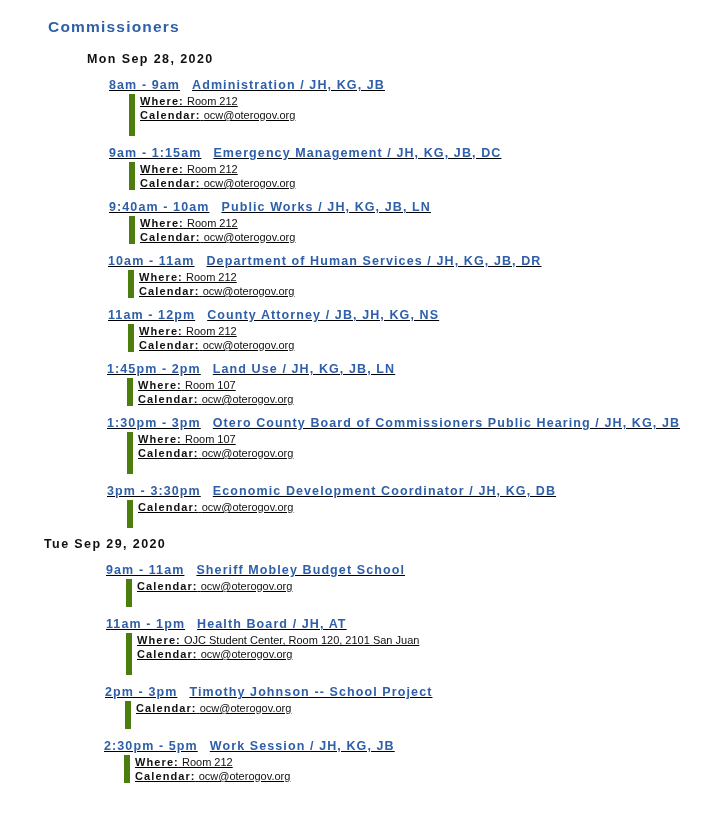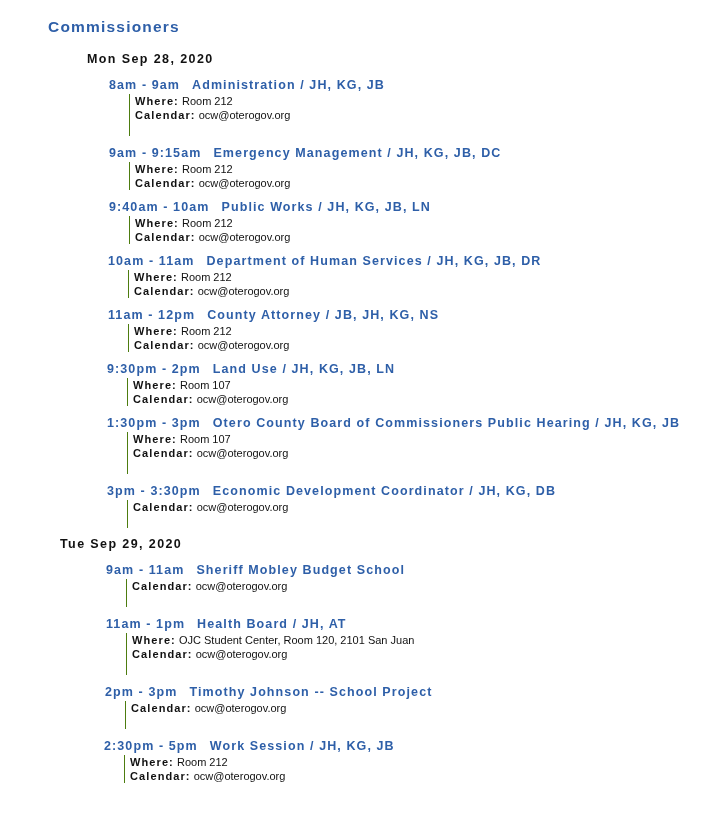--- a/index.html
+++ b/index.html
@@ -2,44 +2,44 @@
 <html><head>
 <meta charset="utf-8">
 <style>
   html, body { margin:0; padding:0; }
   body { width:720px; height:813px; background:#ffffff; position:relative; overflow:hidden;
          font-family:"Liberation Sans", sans-serif; }
   .title { position:absolute; left:48px; top:18px; font-size:15.5px; font-weight:bold;
            color:#2e5fa8; letter-spacing:1.2px;text-align:right; }
   .day { position:absolute; font-size:12.5px; font-weight:bold; color:#111;
          letter-spacing:1.4px; }
-  .ev { position:absolute; }
+  .ev { position:absolute;text-decoration:underline; }
   .ev-head { font-size:12.5px; font-weight:bold; color:#2e5fa8; letter-spacing:1.1px; white-space:nowrap; }
   .ev-head .time { margin-right:12px; }
-  .ev-body { margin-left:20px; margin-top:2px; border-left:1px solid #4d7c0f; padding-left:5px; }
+  .ev-body { margin-left:20px; margin-top:2px; border-left:6px solid #4d7c0f; padding-left:5px; }
   .row { font-size:11px; color:#111; line-height:14px; white-space:nowrap; }
   .row .lbl { font-weight:bold; letter-spacing:1.1px; }
   .spacer { height:14px; }
 </style>
 </head>
 <body>
 
 <div class="title">Commissioners</div>
 <div id="root">
     <div class="day" style="top: 52px; left: 47px; padding-left: 40px;">Mon Sep 28, 2020</div>
     <div class="ev" style="top: 78px; left: 109px;">
       <div class="ev-head"><span class="time">8am - 9am</span><span>Administration / JH, KG, JB</span></div>
       <div class="ev-body">
         <div class="row"><span class="lbl">Where:</span> <span>Room 212</span></div>
         <div class="row"><span class="lbl">Calendar:</span> <span>ocw@oterogov.org</span></div>
         <div class="spacer"></div>
       </div>
     </div>
     <div class="ev" style="top: 146px; left: 109px;">
-      <div class="ev-head"><span class="time">9am - 9:15am</span><span>Emergency Management / JH, KG, JB, DC</span></div>
+      <div class="ev-head"><span class="time">9am - 1:15am</span><span>Emergency Management / JH, KG, JB, DC</span></div>
       <div class="ev-body">
         <div class="row"><span class="lbl">Where:</span> <span>Room 212</span></div>
         <div class="row"><span class="lbl">Calendar:</span> <span>ocw@oterogov.org</span></div>
       </div>
     </div>
     <div class="ev" style="top: 200px; left: 109px;">
       <div class="ev-head"><span class="time">9:40am - 10am</span><span>Public Works / JH, KG, JB, LN</span></div>
       <div class="ev-body">
         <div class="row"><span class="lbl">Where:</span> <span>Room 212</span></div>
         <div class="row"><span class="lbl">Calendar:</span> <span>ocw@oterogov.org</span></div>
@@ -53,42 +53,42 @@
       </div>
     </div>
     <div class="ev" style="top: 308px; left: 108px;">
       <div class="ev-head"><span class="time">11am - 12pm</span><span>County Attorney / JB, JH, KG, NS</span></div>
       <div class="ev-body">
         <div class="row"><span class="lbl">Where:</span> <span>Room 212</span></div>
         <div class="row"><span class="lbl">Calendar:</span> <span>ocw@oterogov.org</span></div>
       </div>
     </div>
     <div class="ev" style="top: 362px; left: 107px;">
-      <div class="ev-head"><span class="time">9:30pm - 2pm</span><span>Land Use / JH, KG, JB, LN</span></div>
+      <div class="ev-head"><span class="time">1:45pm - 2pm</span><span>Land Use / JH, KG, JB, LN</span></div>
       <div class="ev-body">
         <div class="row"><span class="lbl">Where:</span> <span>Room 107</span></div>
         <div class="row"><span class="lbl">Calendar:</span> <span>ocw@oterogov.org</span></div>
       </div>
     </div>
     <div class="ev" style="top: 416px; left: 107px;">
       <div class="ev-head"><span class="time">1:30pm - 3pm</span><span>Otero County Board of Commissioners Public Hearing / JH, KG, JB</span></div>
       <div class="ev-body">
         <div class="row"><span class="lbl">Where:</span> <span>Room 107</span></div>
         <div class="row"><span class="lbl">Calendar:</span> <span>ocw@oterogov.org</span></div>
         <div class="spacer"></div>
       </div>
     </div>
     <div class="ev" style="top: 484px; left: 107px;">
       <div class="ev-head"><span class="time">3pm - 3:30pm</span><span>Economic Development Coordinator / JH, KG, DB</span></div>
       <div class="ev-body">
         <div class="row"><span class="lbl">Calendar:</span> <span>ocw@oterogov.org</span></div>
         <div class="spacer"></div>
       </div>
     </div>
-    <div class="day" style="top: 537px; left: 60px; text-align: right;">Tue Sep 29, 2020</div>
+    <div class="day" style="top: 537px; left: 44px; text-align: right;">Tue Sep 29, 2020</div>
     <div class="ev" style="top: 563px; left: 106px;">
       <div class="ev-head"><span class="time">9am - 11am</span><span>Sheriff Mobley Budget School</span></div>
       <div class="ev-body">
         <div class="row"><span class="lbl">Calendar:</span> <span>ocw@oterogov.org</span></div>
         <div class="spacer"></div>
       </div>
     </div>
     <div class="ev" style="top: 617px; left: 106px;">
       <div class="ev-head"><span class="time">11am - 1pm</span><span>Health Board / JH, AT</span></div>
       <div class="ev-body">

